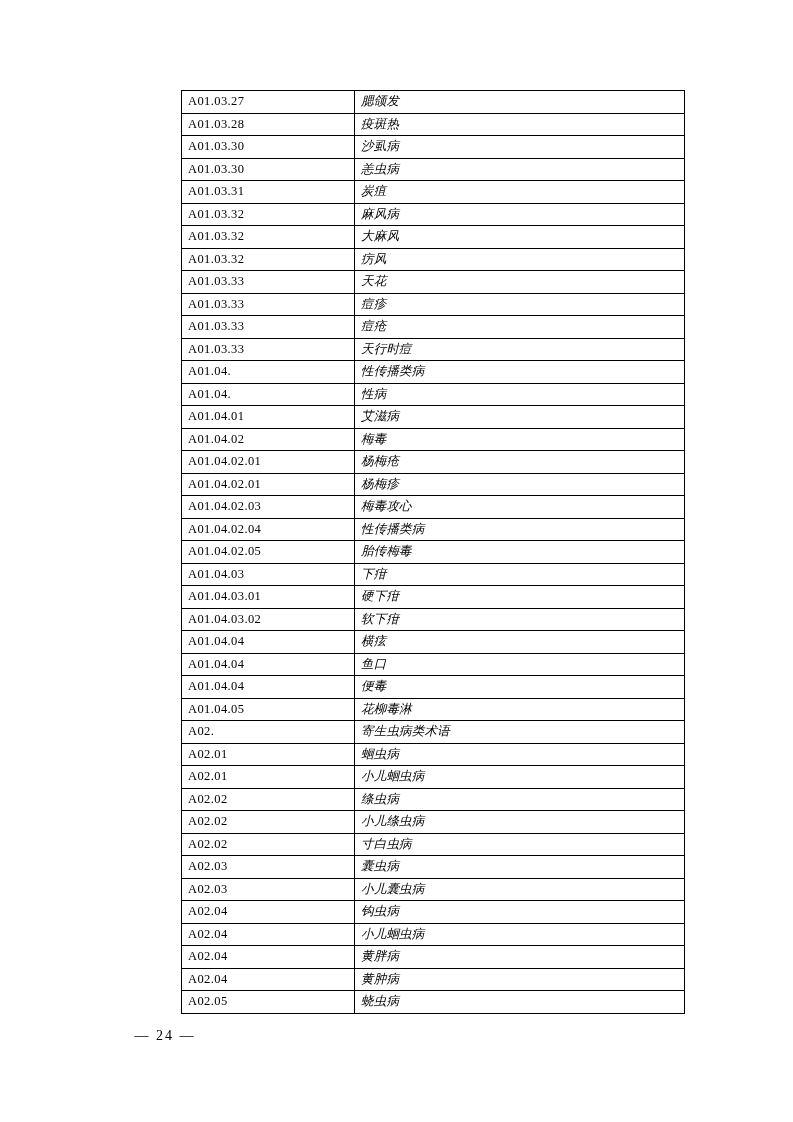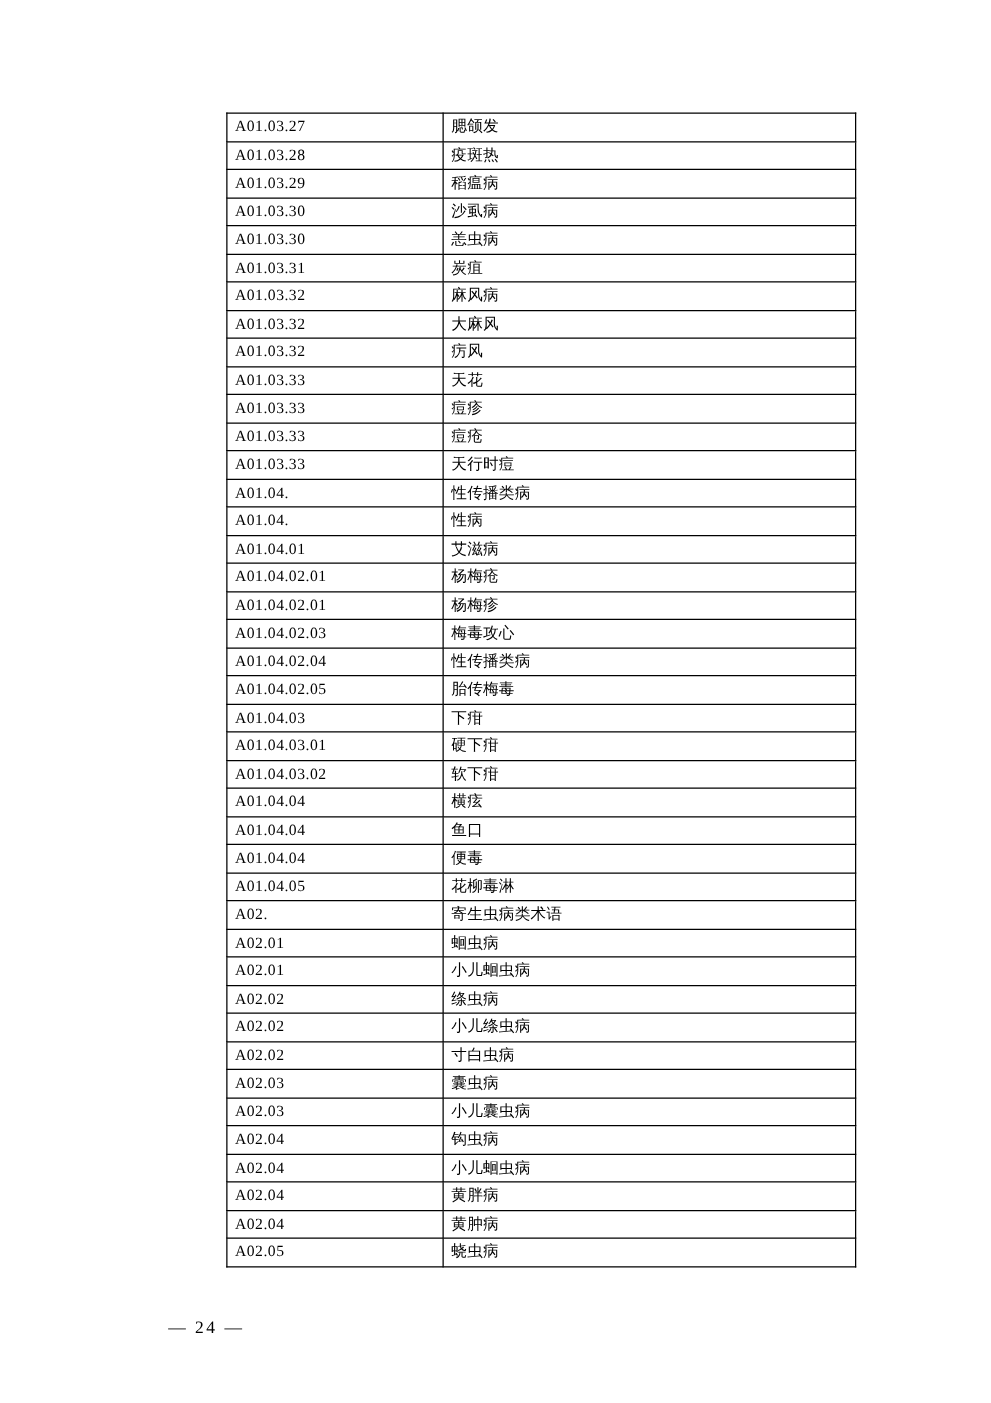--- a/index.html
+++ b/index.html
@@ -44,54 +44,50 @@
   }
   td.col-code {
     width: 166px;
     font-family: "Liberation Serif", "DejaVu Serif", serif;
     letter-spacing: 0.4px;
   }
   td.col-name {
     width: 323px;
     font-family: "Liberation Serif", "DejaVu Serif", serif;
     letter-spacing: 0.2px;
+    font-style: italic;
   }
   .page-number {
     position: absolute;
     left: 0;
     top: 1028px;
     width: 330px;
     text-align: center;
     font-size: 14px;
     letter-spacing: 2px;
     font-family: "Liberation Serif", "DejaVu Serif", serif;
-    margin-top: 27px;
   }
 </style>
 </head>
 <body>
 
 <div class="page">
 
   <div class="table-wrap">
     <table class="code-table">
       <tbody>
           <tr>
             <td class="col-code">A01.03.27</td>
             <td class="col-name">腮颌发</td>
           </tr>
           <tr>
             <td class="col-code">A01.03.28</td>
             <td class="col-name">疫斑热</td>
           </tr>
           <tr>
-            <td class="col-code">A01.03.29</td>
-            <td class="col-name">稻瘟病</td>
-          </tr>
-          <tr>
             <td class="col-code">A01.03.30</td>
             <td class="col-name">沙虱病</td>
           </tr>
           <tr>
             <td class="col-code">A01.03.30</td>
             <td class="col-name">恙虫病</td>
           </tr>
           <tr>
             <td class="col-code">A01.03.31</td>
             <td class="col-name">炭疽</td>
@@ -128,20 +124,24 @@
             <td class="col-code">A01.04.</td>
             <td class="col-name">性传播类病</td>
           </tr>
           <tr>
             <td class="col-code">A01.04.</td>
             <td class="col-name">性病</td>
           </tr>
           <tr>
             <td class="col-code">A01.04.01</td>
             <td class="col-name">艾滋病</td>
+          </tr>
+          <tr>
+            <td class="col-code">A01.04.02</td>
+            <td class="col-name">梅毒</td>
           </tr>
           <tr>
             <td class="col-code">A01.04.02.01</td>
             <td class="col-name">杨梅疮</td>
           </tr>
           <tr>
             <td class="col-code">A01.04.02.01</td>
             <td class="col-name">杨梅疹</td>
           </tr>
           <tr>

